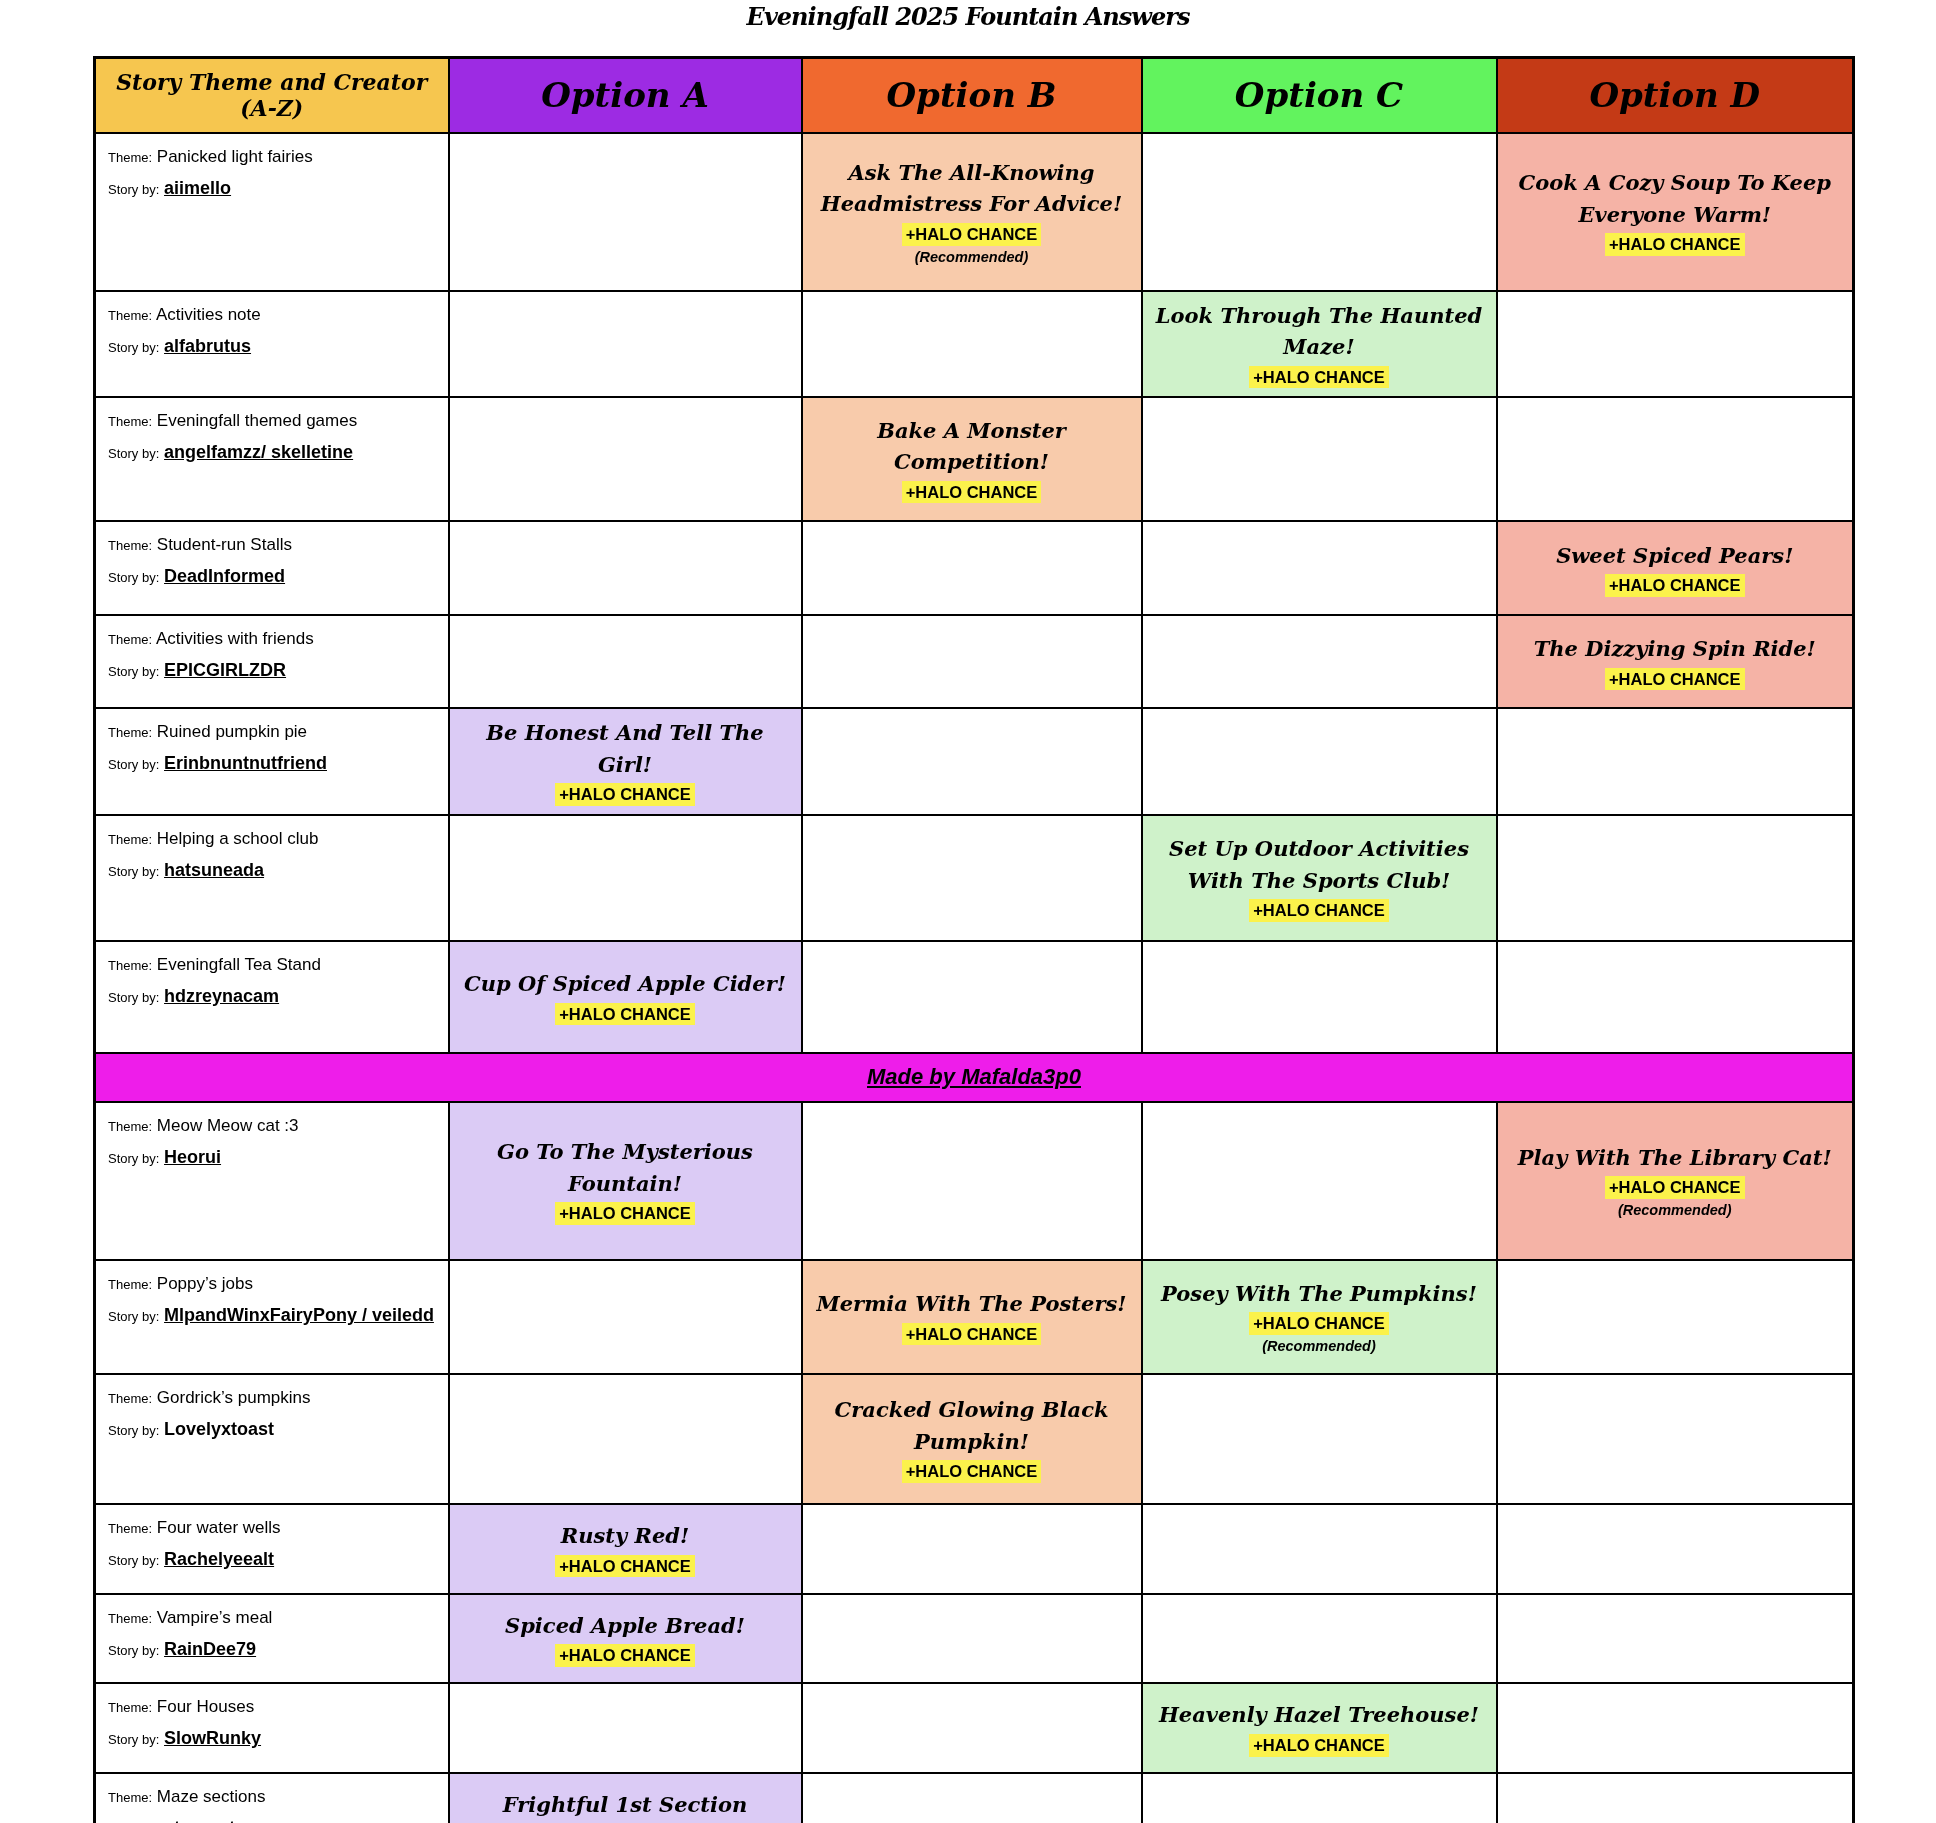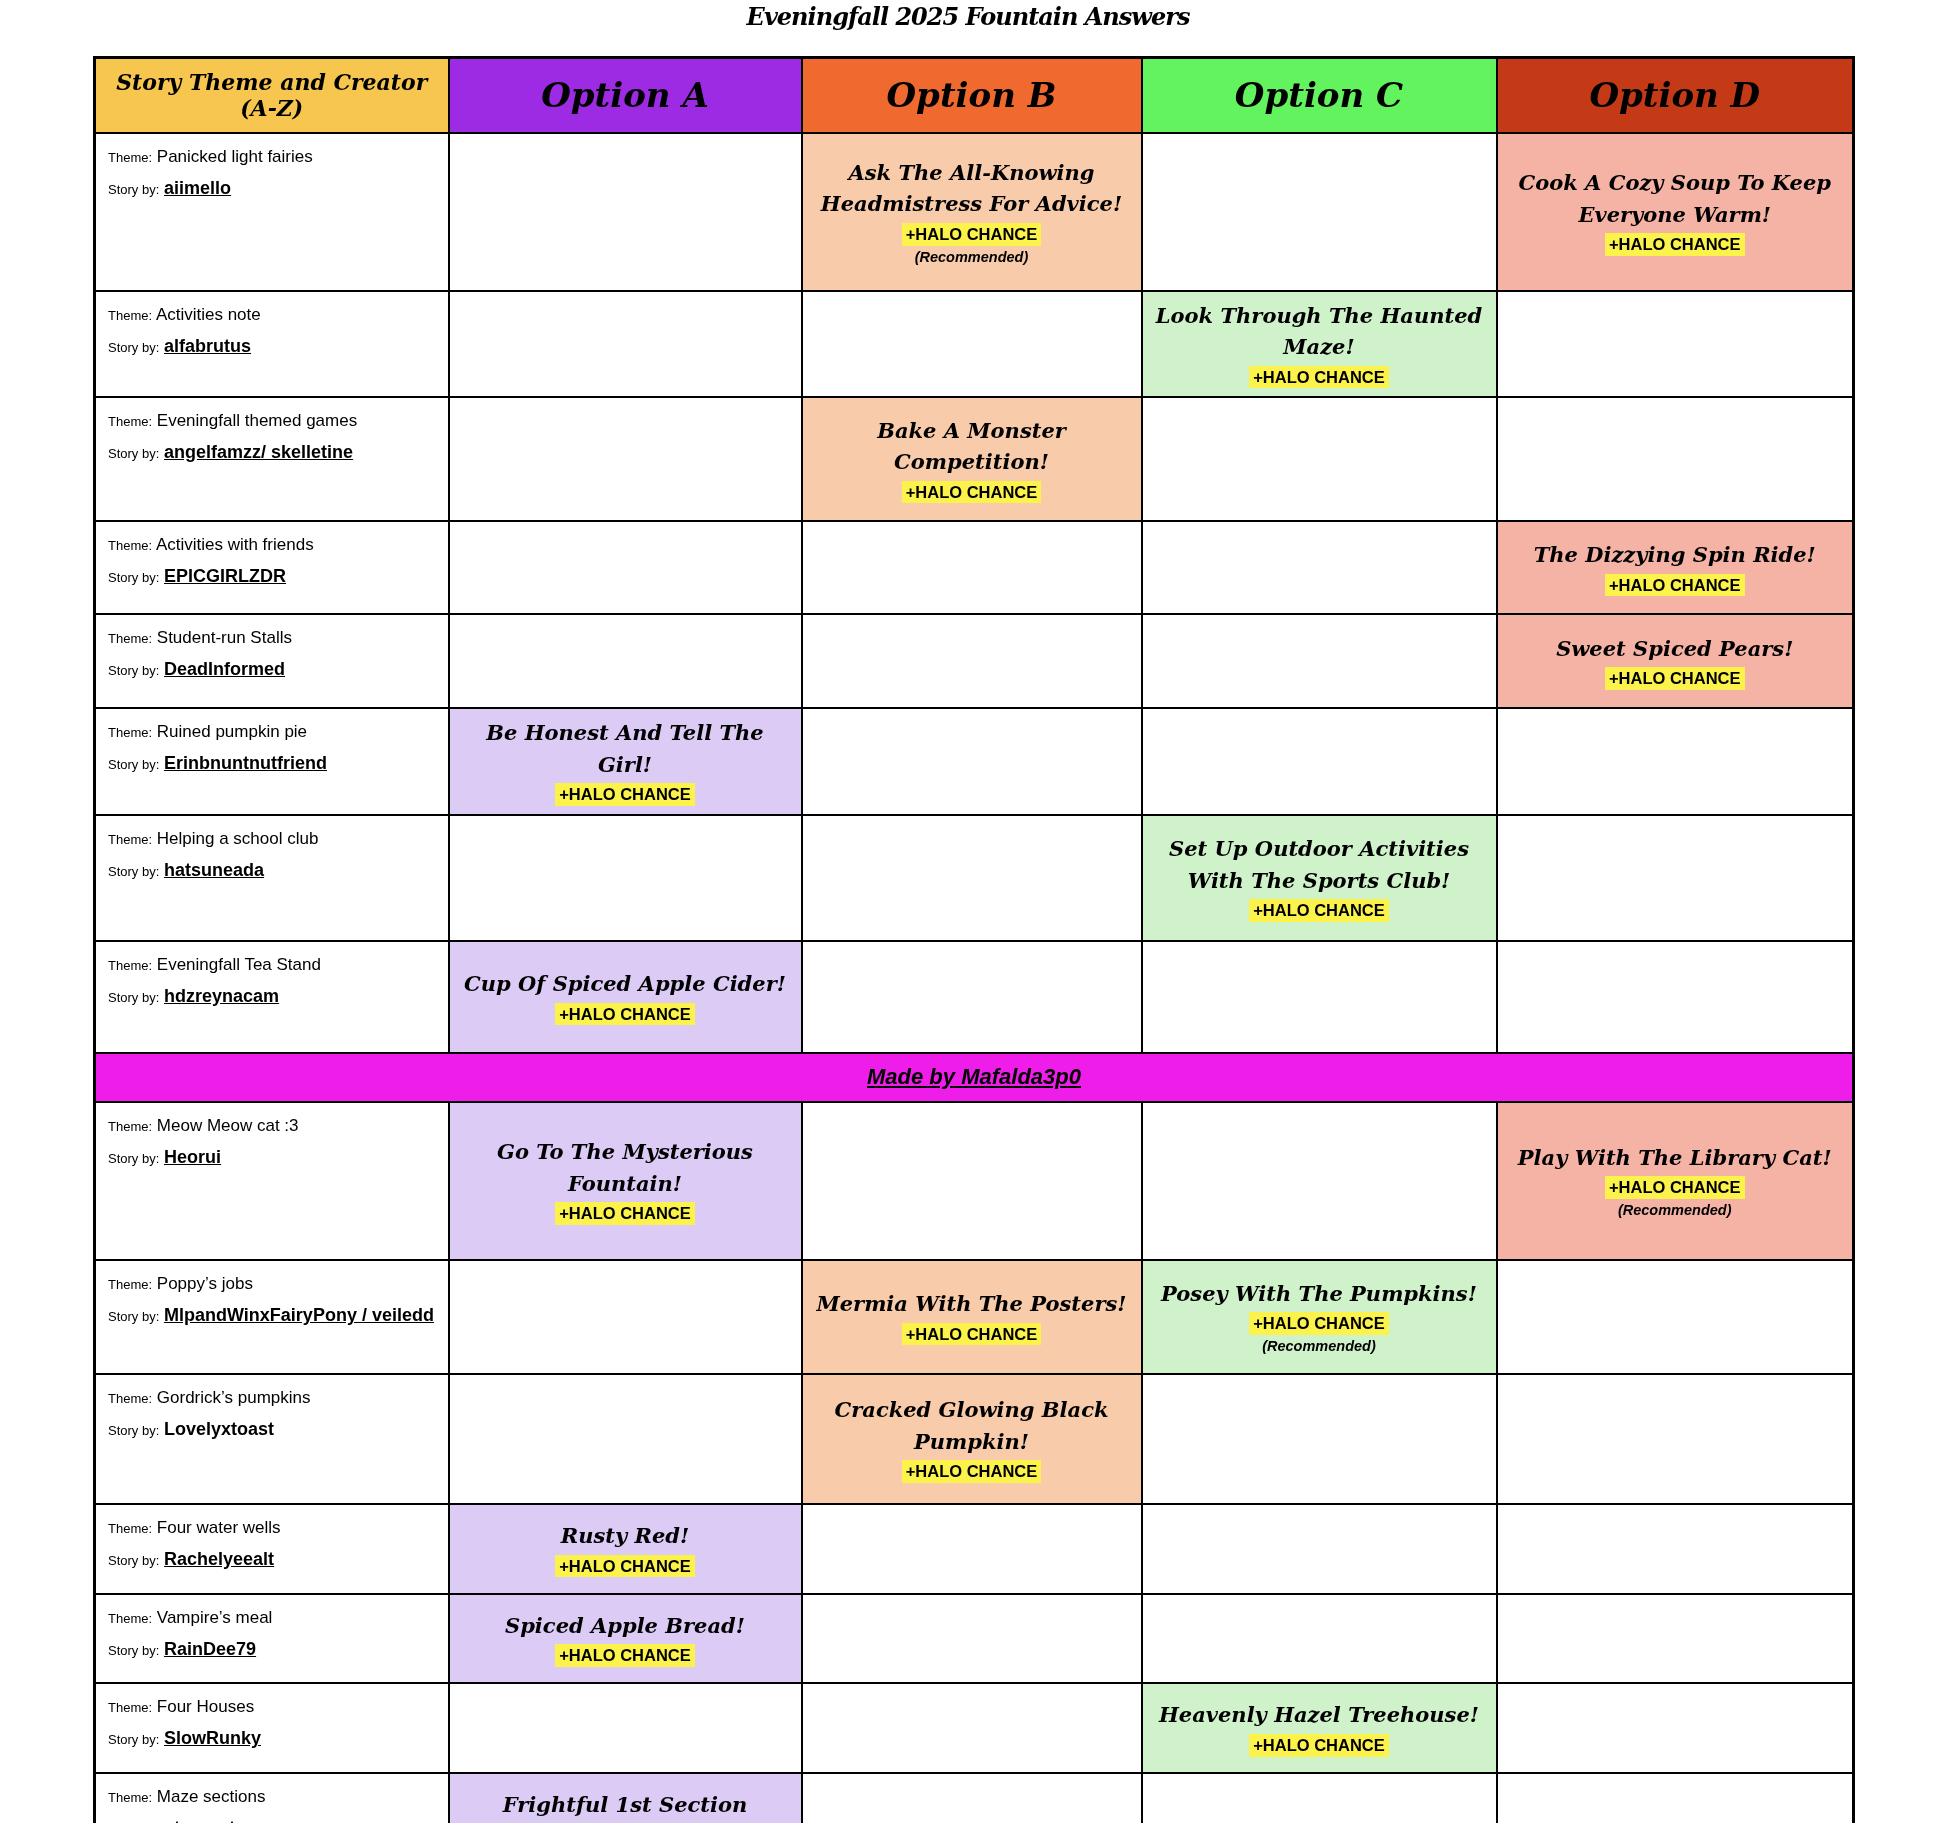--- a/index.html
+++ b/index.html
@@ -103,43 +103,43 @@
             <div class="theme-line"><span class="prefix">Story by:</span> <span class="creator u">angelfamzz/ skelletine</span></div>
           </td>
           <td class="answer-cell"></td>
           <td class="answer-cell fill-B">
             <div class="answer-text">Bake A Monster Competition!</div>
             <div><span class="halo">+HALO CHANCE</span></div>
           </td>
           <td class="answer-cell"></td>
           <td class="answer-cell"></td>
         </tr>
+        <tr style="height: 94px;">
+          <td class="theme-cell">
+            <div class="theme-line"><span class="prefix">Theme:</span> <span>Student-run Stalls</span></div>
+            <div class="theme-line"><span class="prefix">Story by:</span> <span class="creator u">DeadInformed</span></div>
+          </td>
+          <td class="answer-cell"></td>
+          <td class="answer-cell"></td>
+          <td class="answer-cell"></td>
+          <td class="answer-cell fill-D">
+            <div class="answer-text">Sweet Spiced Pears!</div>
+            <div><span class="halo">+HALO CHANCE</span></div>
+          </td>
+        </tr>
         <tr style="height: 93px;">
           <td class="theme-cell">
             <div class="theme-line"><span class="prefix">Theme:</span> <span>Activities with friends</span></div>
             <div class="theme-line"><span class="prefix">Story by:</span> <span class="creator u">EPICGIRLZDR</span></div>
           </td>
           <td class="answer-cell"></td>
           <td class="answer-cell"></td>
           <td class="answer-cell"></td>
           <td class="answer-cell fill-D">
             <div class="answer-text">The Dizzying Spin Ride!</div>
-            <div><span class="halo">+HALO CHANCE</span></div>
-          </td>
-        </tr>
-        <tr style="height: 94px;">
-          <td class="theme-cell">
-            <div class="theme-line"><span class="prefix">Theme:</span> <span>Student-run Stalls</span></div>
-            <div class="theme-line"><span class="prefix">Story by:</span> <span class="creator u">DeadInformed</span></div>
-          </td>
-          <td class="answer-cell"></td>
-          <td class="answer-cell"></td>
-          <td class="answer-cell"></td>
-          <td class="answer-cell fill-D">
-            <div class="answer-text">Sweet Spiced Pears!</div>
             <div><span class="halo">+HALO CHANCE</span></div>
           </td>
         </tr>
         <tr style="height: 88px;">
           <td class="theme-cell">
             <div class="theme-line"><span class="prefix">Theme:</span> <span>Ruined pumpkin pie</span></div>
             <div class="theme-line"><span class="prefix">Story by:</span> <span class="creator u">Erinbnuntnutfriend</span></div>
           </td>
           <td class="answer-cell fill-A">
             <div class="answer-text">Be Honest And Tell The Girl!</div>

